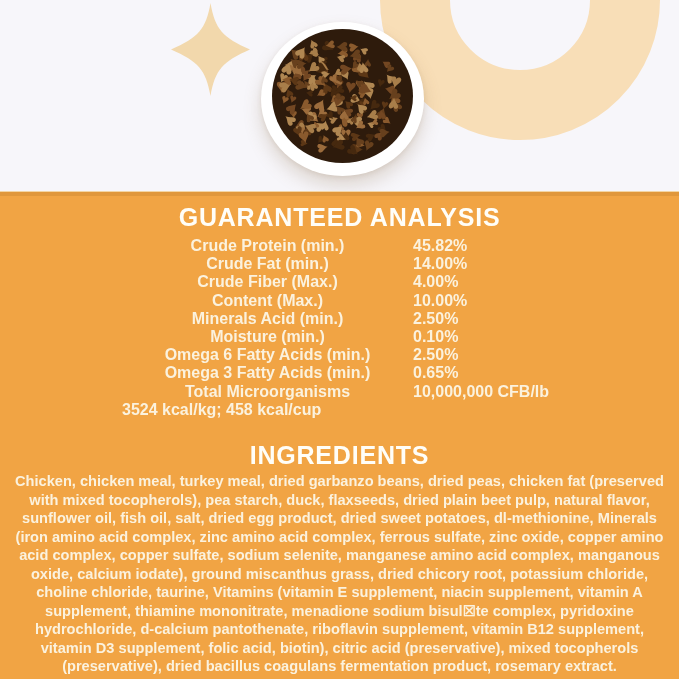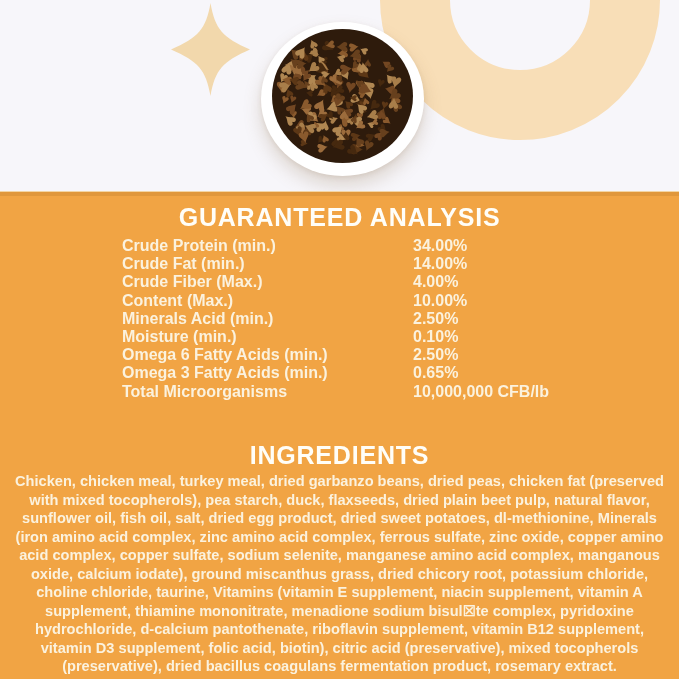--- a/index.html
+++ b/index.html
@@ -45,21 +45,21 @@
     font-size: 25px; font-weight: 700; letter-spacing: 0.8px;
   }
   .ga-title  { top: 12px; }
   .ing-title { top: 250px; }
 
   .ga-rows {
     position: absolute; left: 122px; top: 46px; width: 545px;
     color: #FBF2DE; font-size: 16px; font-weight: 700; line-height: 18.2px;
   }
   .ga-row { display: flex; }
-  .ga-label { width: 291px; flex: 0 0 291px; }
+  .ga-label { width: 291px; flex: 0 0 291px; text-align: center; }
   .ga-value { flex: 1; }
 
   .ing-text {
     position: absolute; left: 11px; top: 281px; width: 657px; margin: 0;
     text-align: center; color: #FBF2DE;
     font-size: 14.6px; font-weight: 700; line-height: 18.5px;
   }
 </style>
 </head>
 <body>
@@ -249,21 +249,21 @@
     </div>
   </div>
 
   <div class="label-section">
 
     <h1 class="section-title ga-title">GUARANTEED ANALYSIS</h1>
 
     <div class="ga-rows">
       <div class="ga-row">
         <span class="ga-label">Crude Protein (min.)</span>
-        <span class="ga-value">34.00%</span>
+        <span class="ga-value">45.82%</span>
       </div>
       <div class="ga-row">
         <span class="ga-label">Crude Fat (min.)</span>
         <span class="ga-value">14.00%</span>
       </div>
       <div class="ga-row">
         <span class="ga-label">Crude Fiber (Max.)</span>
         <span class="ga-value">4.00%</span>
       </div>
       <div class="ga-row">
@@ -284,20 +284,21 @@
       </div>
       <div class="ga-row">
         <span class="ga-label">Omega 3 Fatty Acids (min.)</span>
         <span class="ga-value">0.65%</span>
       </div>
       <div class="ga-row">
         <span class="ga-label">Total Microorganisms</span>
         <span class="ga-value">10,000,000 CFB/lb</span>
       </div>
       <div class="ga-row">
+        <span class="ga-value">3524 kcal/kg; 458 kcal/cup</span>
       </div>
     </div>
 
     <h2 class="section-title ing-title">INGREDIENTS</h2>
 
     <p class="ing-text">Chicken, chicken meal, turkey meal, dried garbanzo beans, dried peas, chicken fat (preserved with mixed tocopherols), pea starch, duck, flaxseeds, dried plain beet pulp, natural flavor, sunflower oil, fish oil, salt, dried egg product, dried sweet potatoes, dl-methionine, Minerals (iron amino acid complex, zinc amino acid complex, ferrous sulfate, zinc oxide, copper amino acid complex, copper sulfate, sodium selenite, manganese amino acid complex, manganous oxide, calcium iodate), ground miscanthus grass, dried chicory root, potassium chloride, choline chloride, taurine, Vitamins (vitamin E supplement, niacin supplement, vitamin A supplement, thiamine mononitrate, menadione sodium bisul☒te complex, pyridoxine hydrochloride, d-calcium pantothenate, riboflavin supplement, vitamin B12 supplement, vitamin D3 supplement, folic acid, biotin), citric acid (preservative), mixed tocopherols (preservative), dried bacillus coagulans fermentation product, rosemary extract.</p>
 
   </div>
 </div>
 

